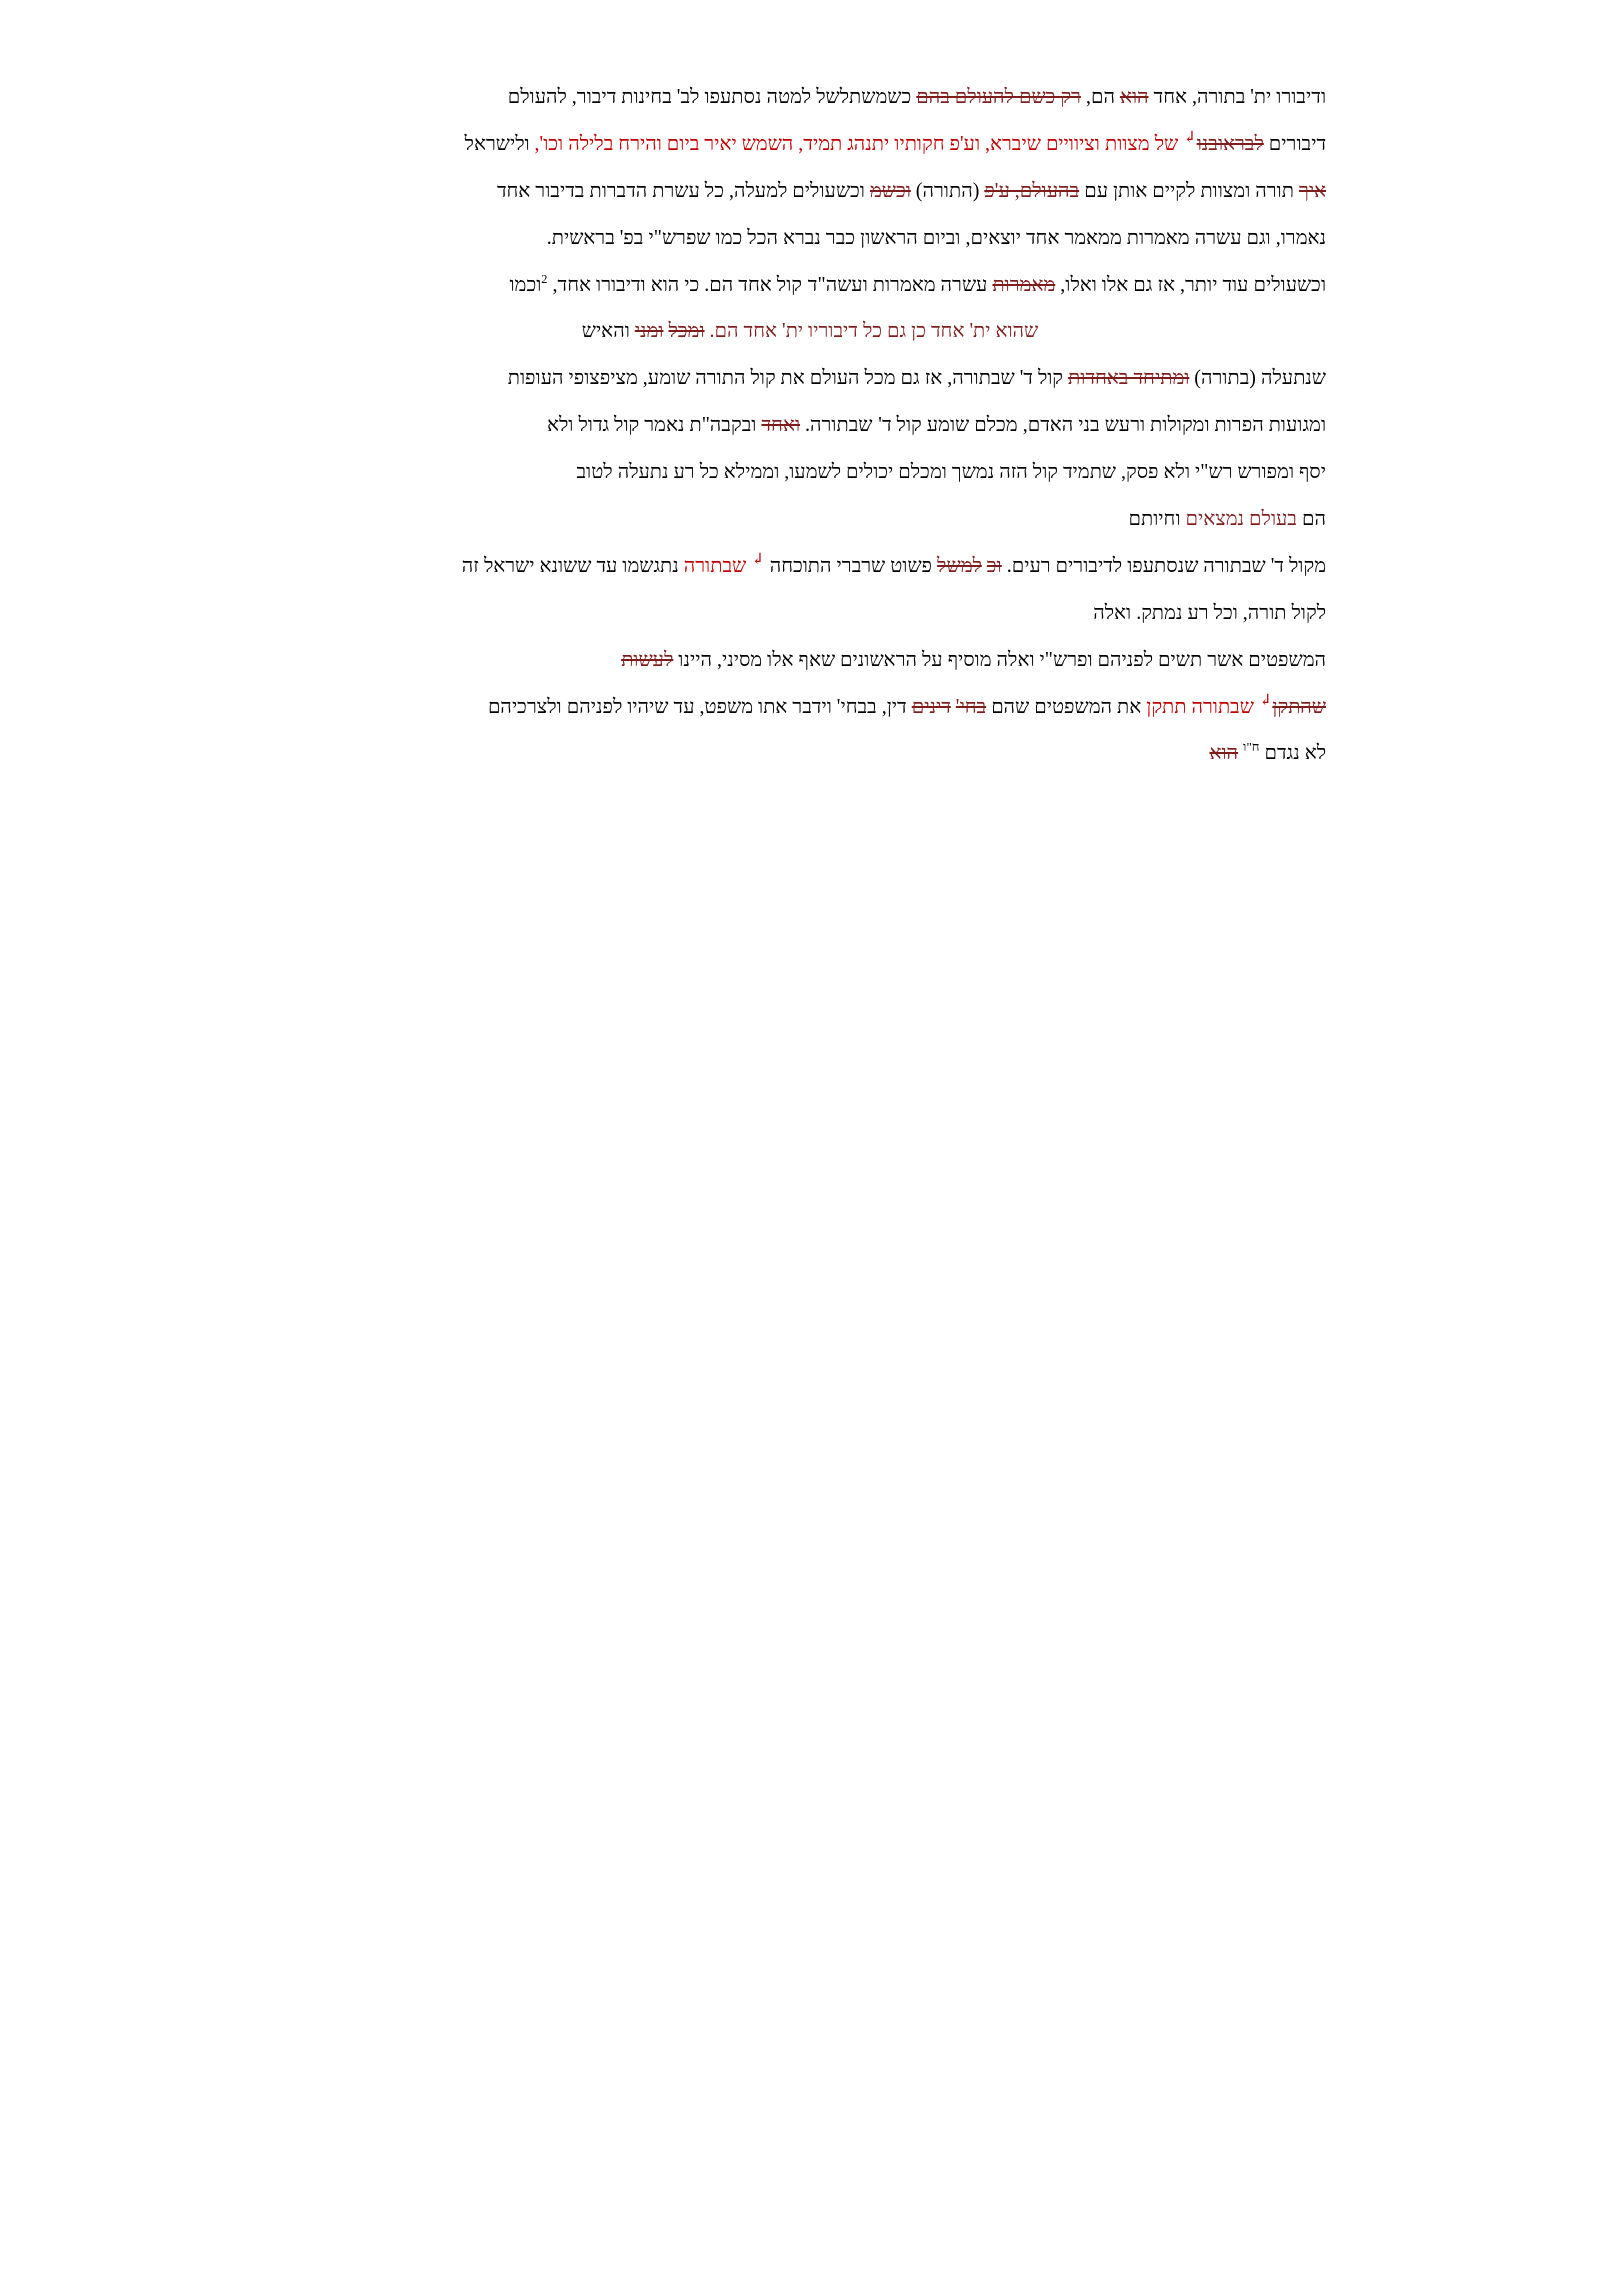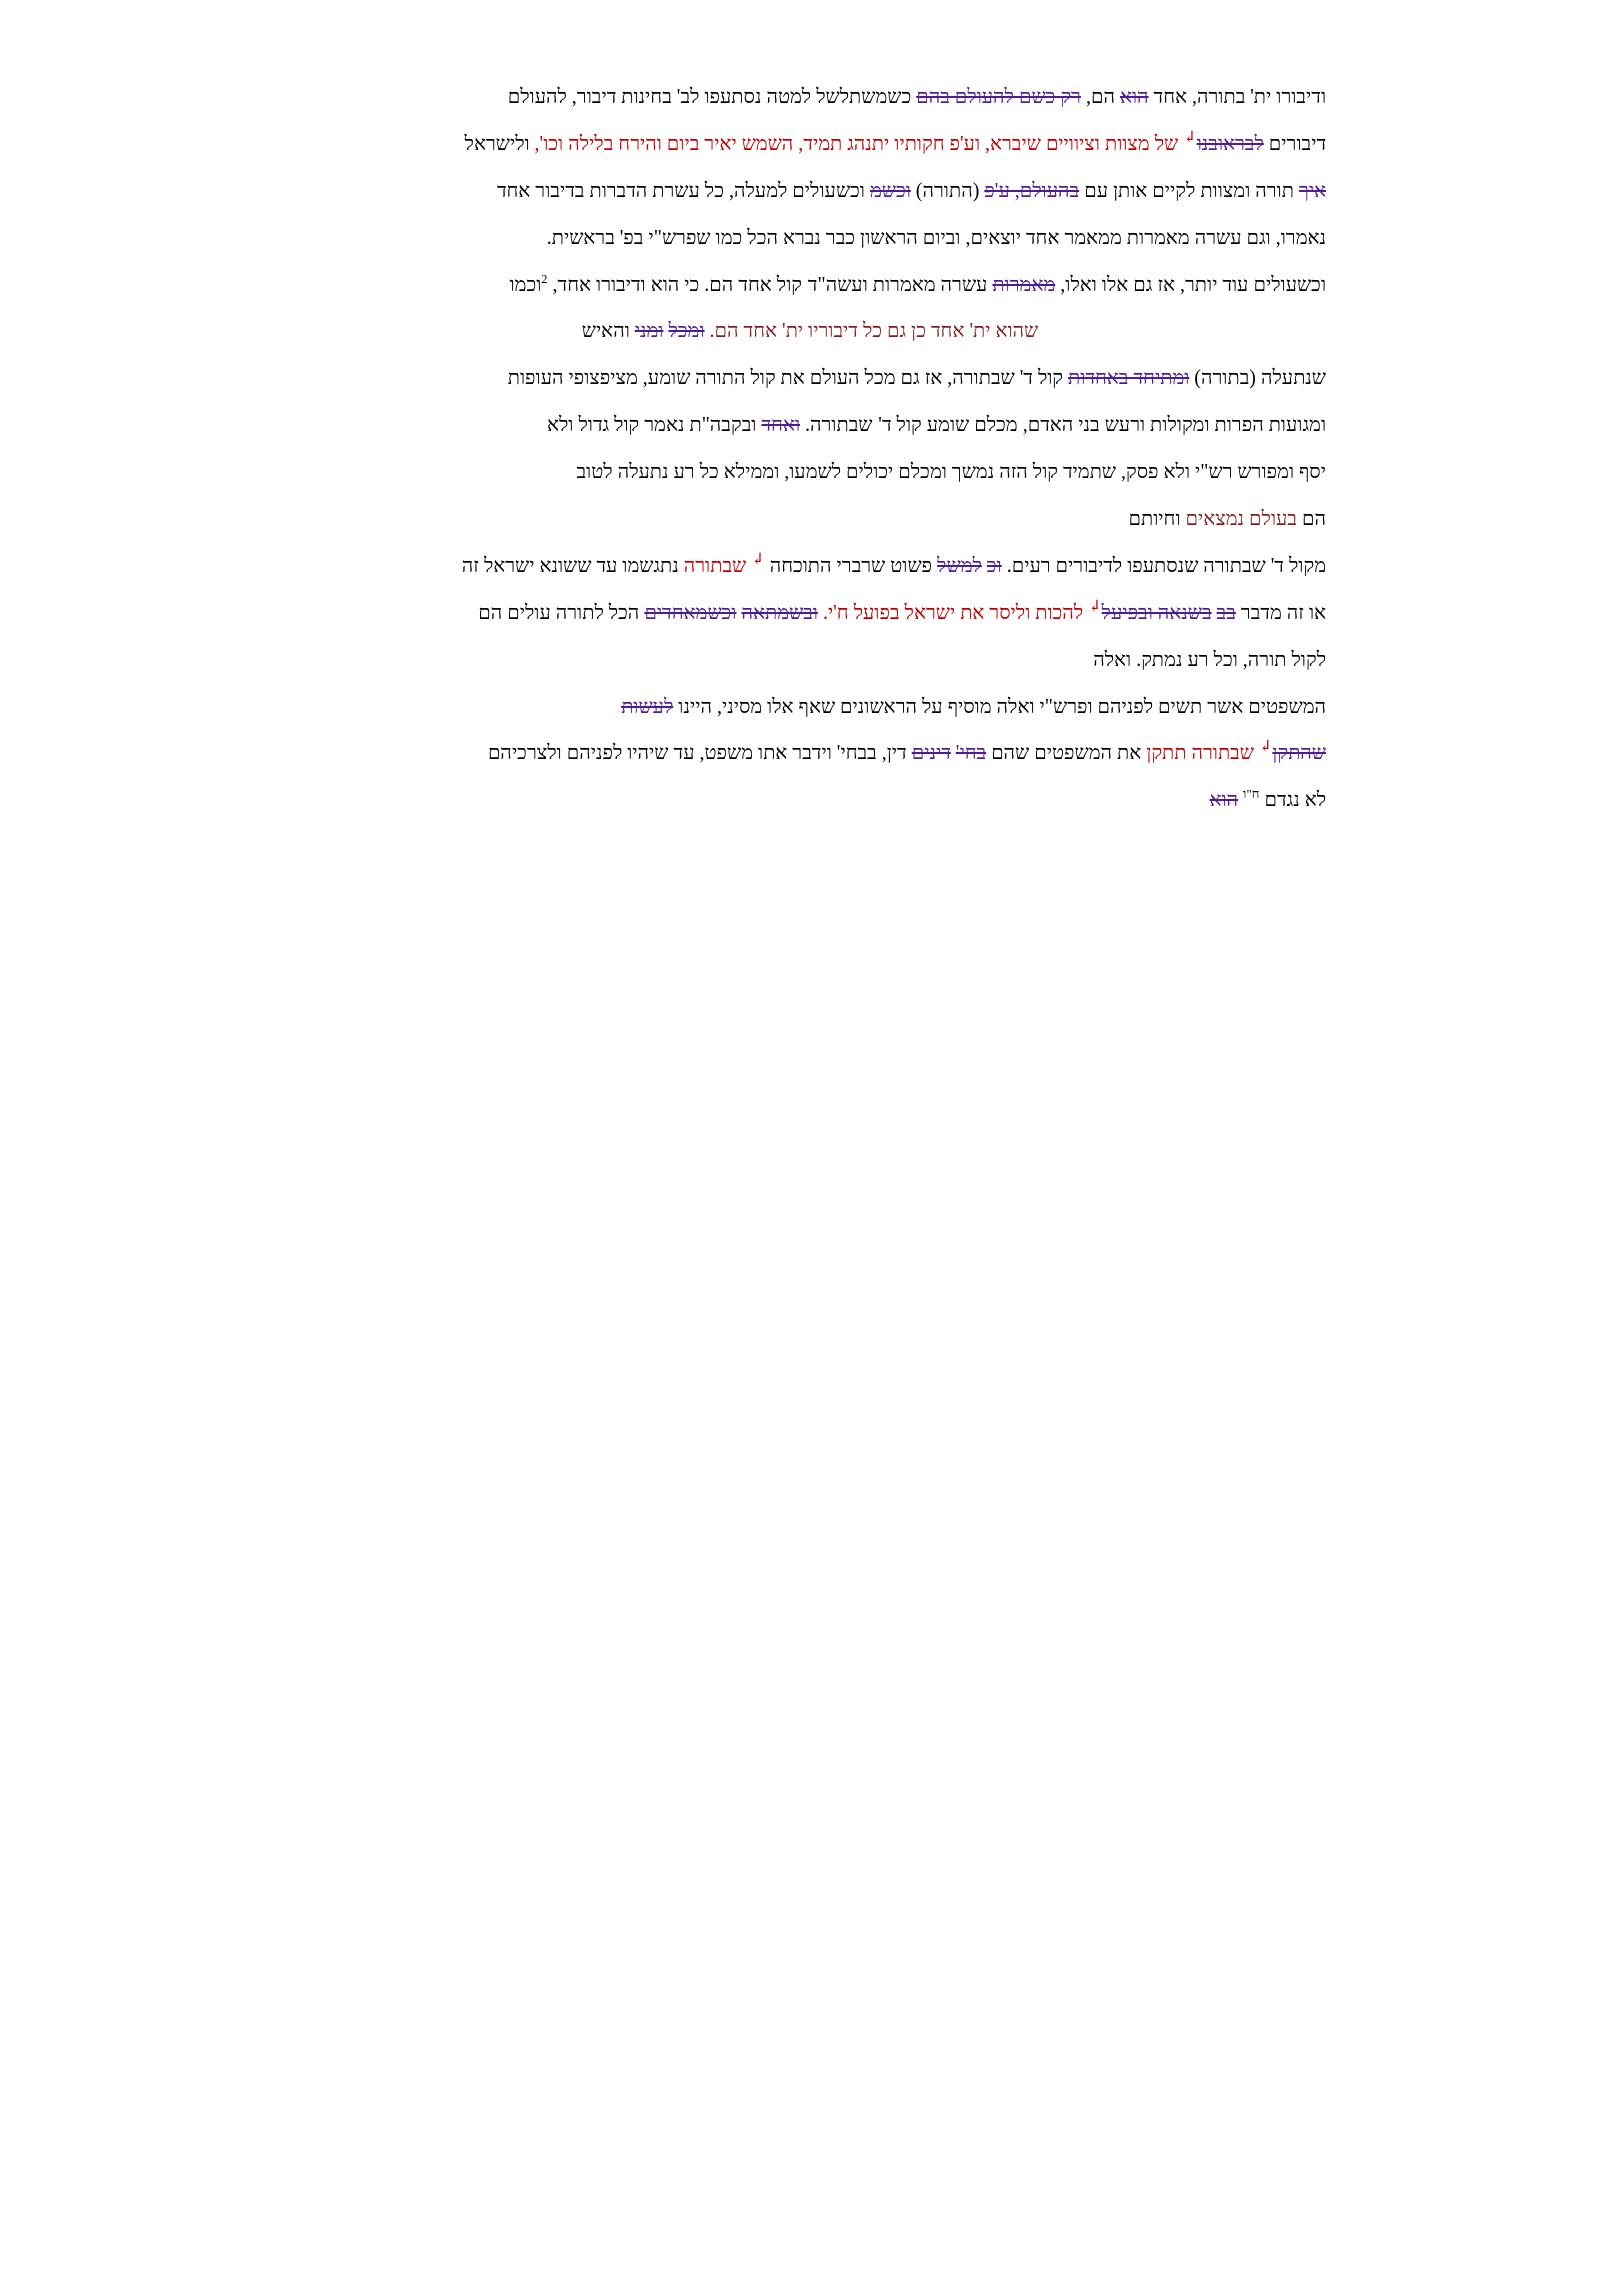--- a/index.html
+++ b/index.html
@@ -37,21 +37,21 @@
     text-align: justify;
   }
   .para.center {
     text-align: center;
   }
   .ins {
     color: #c00000;
     margin-top: 42px;
   }
   .del {
-    color: #4c1d95;
+    color: #7f1d1d;
     text-decoration: line-through;
   }
   .blue {
     color: #7f1d1d;
   }
   .sup {
     font-size: 0.62em;
     vertical-align: super;
     line-height: 0;
   }
@@ -115,23 +115,20 @@
 
 
     <p class="para">
       <span>הם </span><span class="blue">בעולם נמצאים</span><span> וחיותם</span>
     </p>
 
     <p class="para">
       <span>מקול ד' שבתורה שנסתעפו לדיבורים רעים. </span><span class="del">וכ</span><span> </span><span class="del">למשל</span><span> פשוט שרברי התוכחה </span><span class="anchor">↲</span><span class="ins"> שבתורה </span><span>נתגשמו עד ששונא ישראל זה</span>
     </p>
 
-    <p class="para">
-      <span>או זה מדבר </span><span class="del">בב</span><span> </span><span class="del">בשנאה ובפיעל</span><span class="anchor">↲</span><span class="ins"> להכות וליסר את ישראל בפועל ח'י. </span><span class="del">ובשמתאה</span><span> </span><span class="del">וכשמאחדים</span><span> הכל לתורה עולים הם</span>
-    </p>
 
     <p class="para">
       <span>לקול תורה, וכל רע נמתק. ואלה</span>
     </p>
 
     <p class="para">
       <span>המשפטים אשר תשים לפניהם ופרש"י ואלה מוסיף על הראשונים שאף אלו מסיני, היינו </span><span class="del">לעשות</span>
     </p>
 
     <p class="para">

